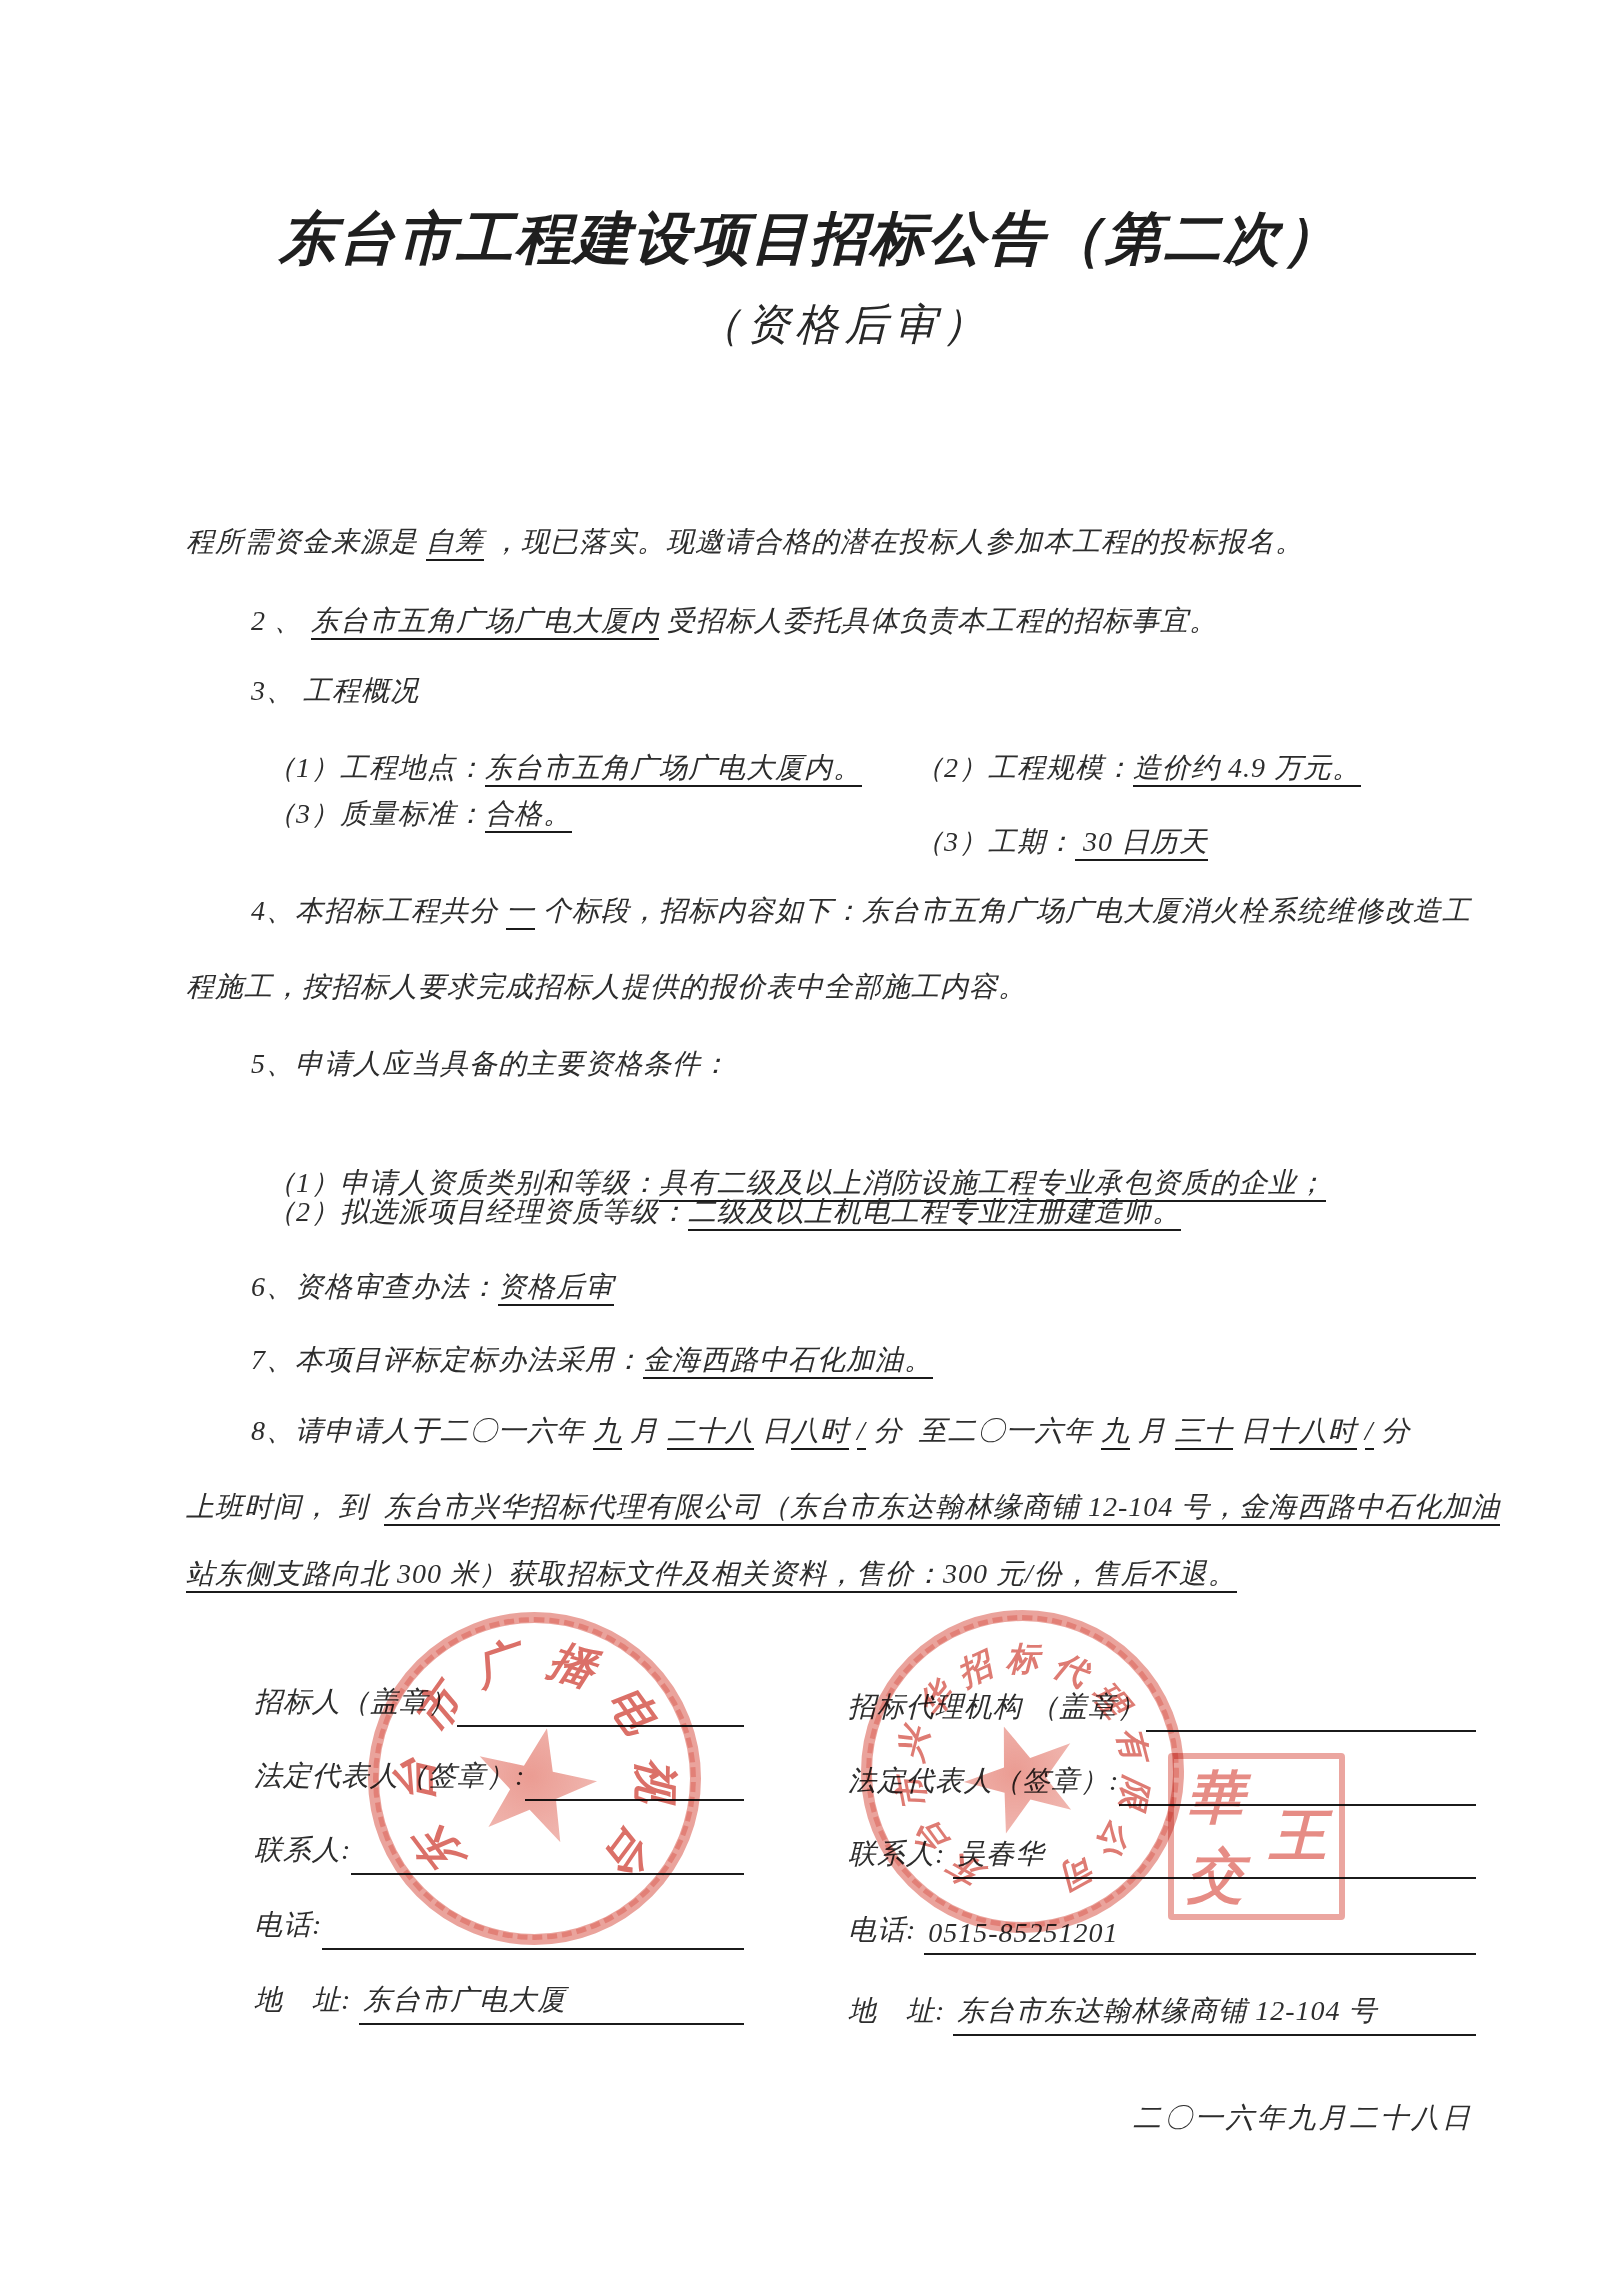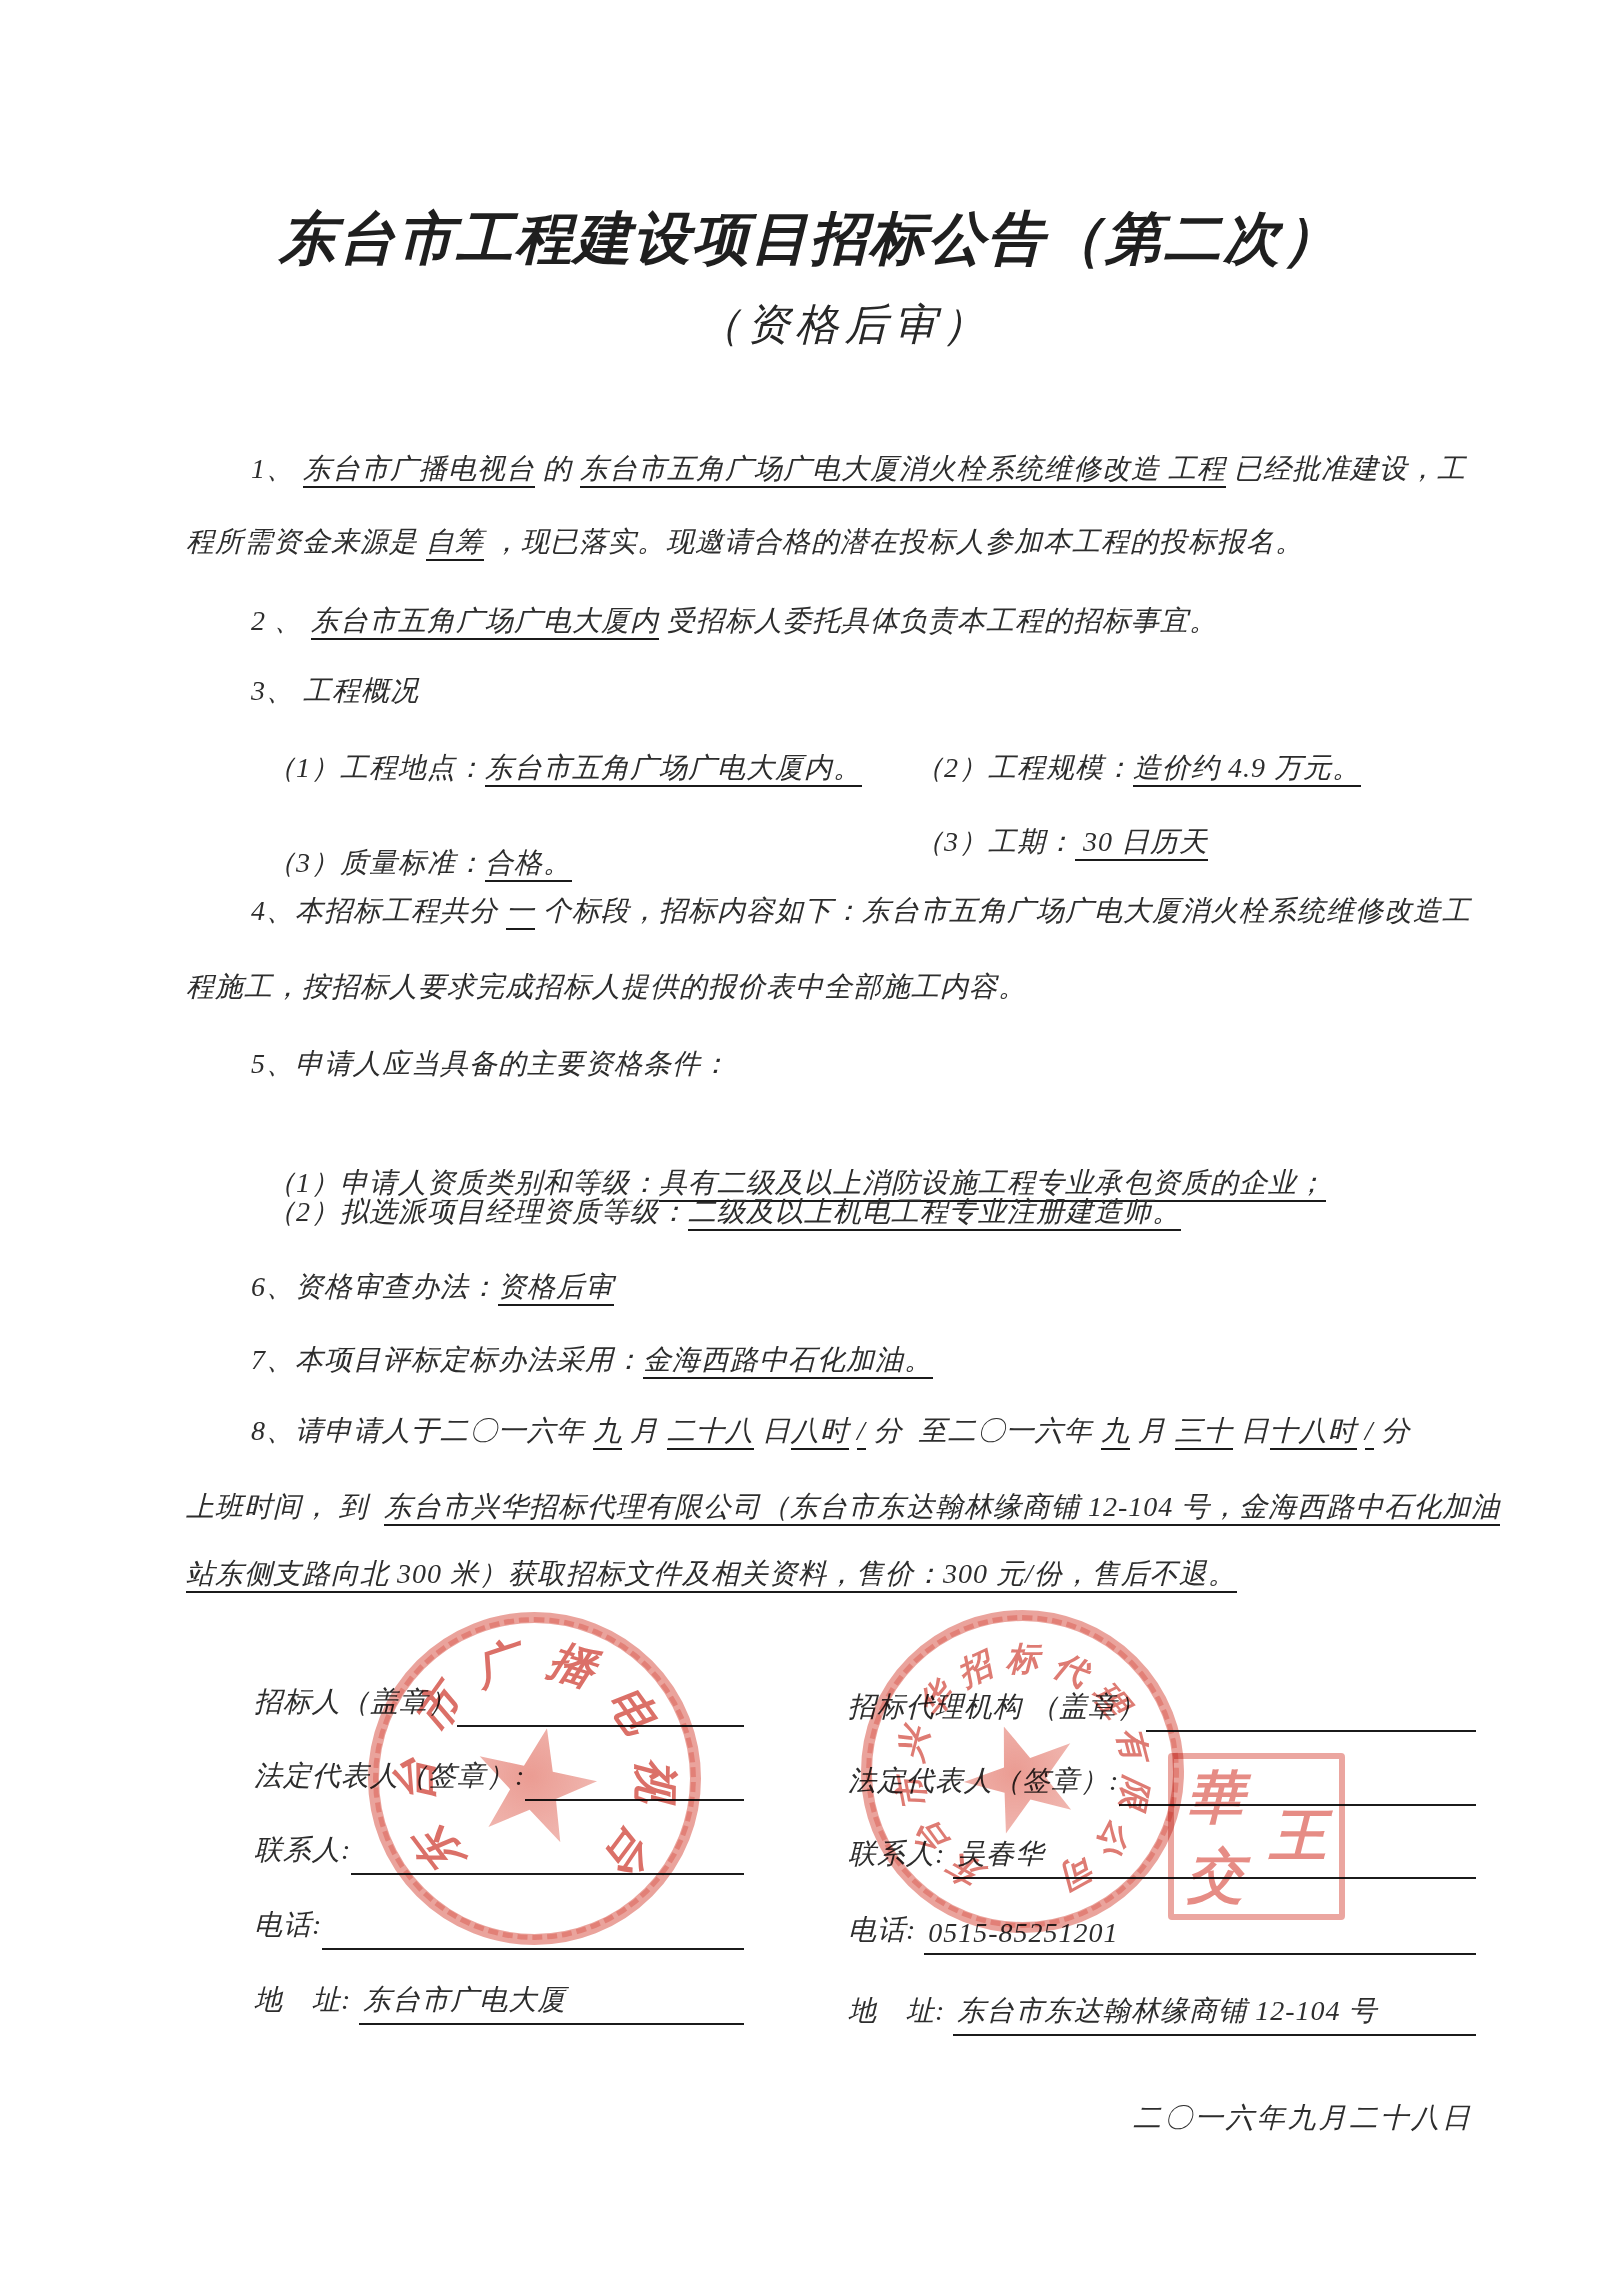--- a/index.html
+++ b/index.html
@@ -40,31 +40,30 @@
          font-size:57px;font-weight:700;color:rgba(213,64,51,.6);}
 </style>
 </head>
 <body>
 
 <div class="page">
 
   <h1 class="title">东台市工程建设项目招标公告（第二次）</h1>
   <div class="subtitle">（资格后审）</div>
 
-  <div class="ln" style="left:251px;top:446px"><span>1、 </span><span class="u">东台市广播电视台</span><span> 的 </span><span class="u">东台市五角广场广电大厦消火栓系统维修改造 工程</span><span> 已经批准建设，工</span></div>
   <div class="ln" style="left:186px;top:519px"><span>程所需资金来源是 </span><span class="u">自筹</span><span> ，现已落实。现邀请合格的潜在投标人参加本工程的投标报名。</span></div>
 
   <div class="ln" style="left:251px;top:598px"><span>2 、 </span><span class="u">东台市五角广场广电大厦内</span><span> 受招标人委托具体负责本工程的招标事宜。</span></div>
 
   <div class="ln" style="left:251px;top:668px">3、 工程概况</div>
 
   <div class="ln" style="left:267px;top:745px"><span>（1）工程地点：</span><span class="u">东台市五角广场广电大厦内。</span></div>
   <div class="ln" style="left:915px;top:745px"><span>（2）工程规模：</span><span class="u">造价约 4.9 万元。</span></div>
 
-  <div class="ln" style="left:267px;top:840px"><span>（3）质量标准：</span><span class="u">合格。</span></div>
+  <div class="ln" style="left:267px;top:791px"><span>（3）质量标准：</span><span class="u">合格。</span></div>
   <div class="ln" style="left:915px;top:819px"><span>（3）工期：</span><span class="u"> 30 日历天</span></div>
 
   <div class="ln" style="left:251px;top:888px"><span>4、本招标工程共分 </span><span class="u">一</span><span> 个标段，招标内容如下：东台市五角广场广电大厦消火栓系统维修改造工</span></div>
   <div class="ln" style="left:186px;top:964px">程施工，按招标人要求完成招标人提供的报价表中全部施工内容。</div>
 
   <div class="ln" style="left:251px;top:1041px">5、申请人应当具备的主要资格条件：</div>
   <div class="ln" style="left:267px;top:1160px"><span>（1）申请人资质类别和等级：</span><span class="u">具有二级及以上消防设施工程专业承包资质的企业；</span></div>
   <div class="ln" style="left:267px;top:1189px"><span>（2）拟选派项目经理资质等级：</span><span class="u">二级及以上机电工程专业注册建造师。</span></div>
 
   <div class="ln" style="left:251px;top:1264px"><span>6、资格审查办法：</span><span class="u">资格后审</span></div>

